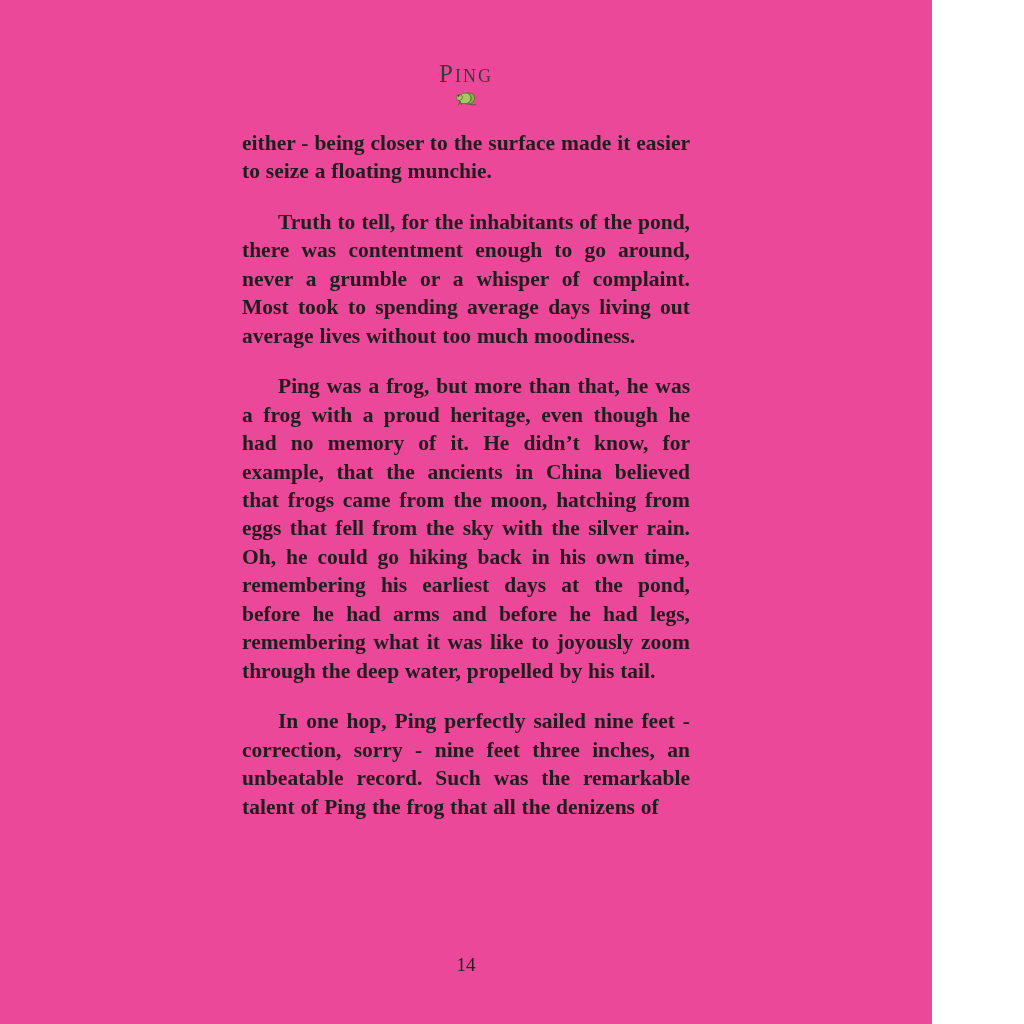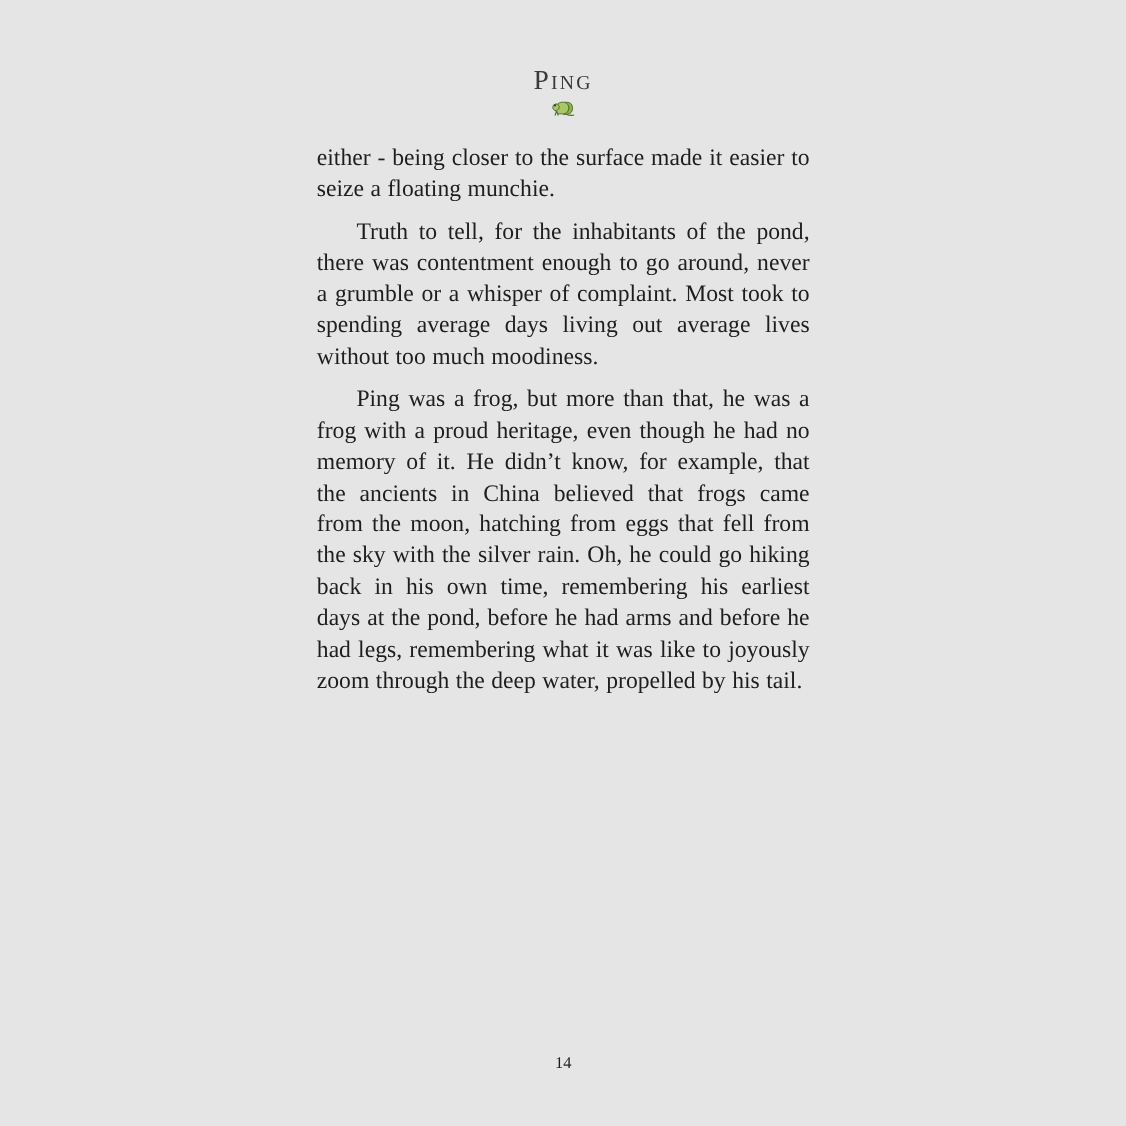--- a/index.html
+++ b/index.html
@@ -2,23 +2,23 @@
 <html><head>
 <meta charset="utf-8">
 <style>
   html, body {
     margin: 0;
     padding: 0;
     background: #ffffff;
   }
   .page {
     position: relative;
-    width: 1024px;
+    width: 932px;
     height: 1024px;
-    background: #e5e5e5;
+    background: #ec4899;
     font-family: "Liberation Serif", "DejaVu Serif", serif;
     color: #1e1e1e;
     overflow: hidden;
   }
   .running-head {
     padding-top: 60px;
     text-align: center;
   }
   .running-head .title {
     font-variant: small-caps;
@@ -31,37 +31,38 @@
     margin-top: 1px;
     line-height: 0;
   }
   .text-block {
     width: 448px;
     margin: 22px auto 0 auto;
     text-align: justify;
     font-size: 21.5px;
     line-height: 28.45px;
     word-spacing: 0.5px;
+    font-weight: bold;
   }
   .text-block p.para {
     margin: 0;
   }
   .text-block p.para + p.para {
-    margin-top: 10px;
+    margin-top: 22px;
   }
   .text-block p.para.indent {
     text-indent: 36px;
   }
   .page-number {
     position: absolute;
     bottom: 48px;
     left: 0;
     width: 100%;
     text-align: center;
-    font-size: 15px;
+    font-size: 19px;
     color: #1e1e1e;
   }
 </style>
 </head>
 <body>
 
 <div class="page">
 
   <div class="running-head">
     <span class="title">Ping</span>
@@ -83,17 +84,18 @@
 
         <path d="M15,15 Q19,16.5 22,15.5" fill="none" stroke="#4c6b2a" stroke-width="1"></path>
       </svg>
     </span>
   </div>
 
   <div class="text-block">
       <p class="para">either - being closer to the surface made it easier to seize a floating munchie.</p>
       <p class="para indent">Truth to tell, for the inhabitants of the pond, there was contentment enough to go around, never a grumble or a whisper of complaint. Most took to spending average days living out average lives without too much moodiness.</p>
       <p class="para indent">Ping was a frog, but more than that, he was a frog with a proud heritage, even though he had no memory of it. He didn’t know, for example, that the ancients in China believed that frogs came from the moon, hatching from eggs that fell from the sky with the silver rain. Oh, he could go hiking back in his own time, remembering his earliest days at the pond, before he had arms and before he had legs, remembering what it was like to joyously zoom through the deep water, propelled by his tail.</p>
+      <p class="para indent">In one hop, Ping perfectly sailed nine feet - correction, sorry - nine feet three inches, an unbeatable record. Such was the remarkable talent of Ping the frog that all the denizens of</p>
     </div>
 
   <div class="page-number">14</div>
 
 </div>
 
 </body></html>

